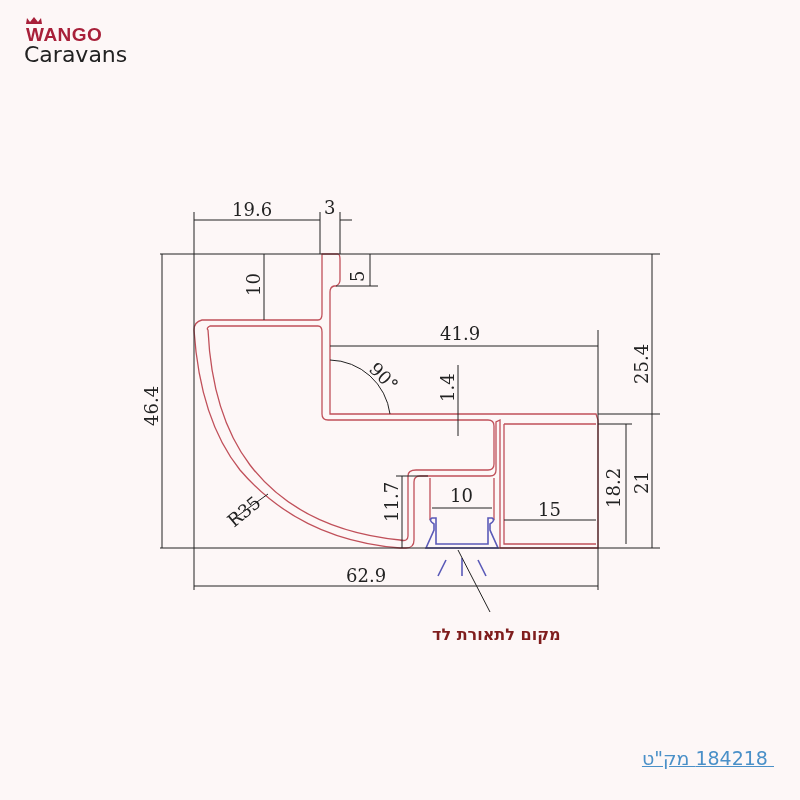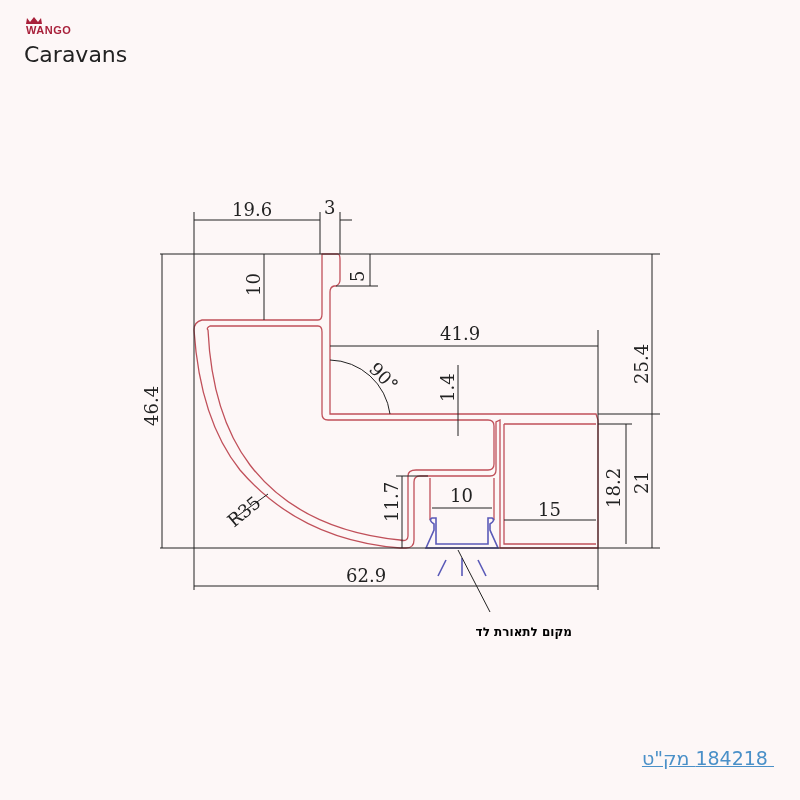--- a/index.html
+++ b/index.html
@@ -1,23 +1,23 @@
 <!DOCTYPE html>
 <html><head>
 <meta charset="utf-8">
 <style>
   html, body { margin:0; padding:0; }
   body { width:800px; height:800px; background:#fdf7f7; position:relative; overflow:hidden; font-family:"DejaVu Serif", serif; }
   .logo { position:absolute; left:22px; top:22px; width:110px; height:44px; }
-  .logo .wango { position:absolute; left:4px; top:2px; font-family:"Liberation Sans", sans-serif; font-weight:bold; font-size:11px; color:#a8203a; letter-spacing:0.5px; }
+  .logo .wango { position:absolute; left:4px; top:2px; font-family:"Liberation Sans", sans-serif; font-weight:bold; font-size:19px; color:#a8203a; letter-spacing:0.5px; }
   .logo .caravans { position:absolute; left:2px; top:20px; font-family:"DejaVu Sans", sans-serif; font-size:22px; color:#222; }
   .crown { position:absolute; left:3px; top:-5px; width:18px; height:8px; }
   svg.drawing { position:absolute; left:0; top:0; }
   .dim { font-family:"DejaVu Serif", serif; font-size:18px; fill:#222; }
-  .led-label { position:absolute; left:432px; top:625px; width:140px; text-align:right; font-family:"DejaVu Sans", sans-serif; font-weight:bold; font-size:12px; color:#000000; direction:rtl; }
+  .led-label { position:absolute; left:432px; top:625px; width:140px; text-align:left; font-family:"DejaVu Sans", sans-serif; font-weight:bold; font-size:16px; color:#7f1d1d; direction:rtl; }
   .sku { position:absolute; right:26px; top:747px; font-family:"DejaVu Sans", sans-serif; font-size:19px; color:#4a90c8; text-decoration:underline; direction:rtl; white-space:pre; }
 </style>
 </head>
 <body>
 
 <div class="logo">
   <svg class="crown" viewBox="0 0 18 8">
       <path d="M1 7 L2 1 L5 5 L9 0 L13 5 L16 1 L17 7 Z" fill="#a8203a"></path>
     </svg>
   <span class="wango">WANGO</span>

